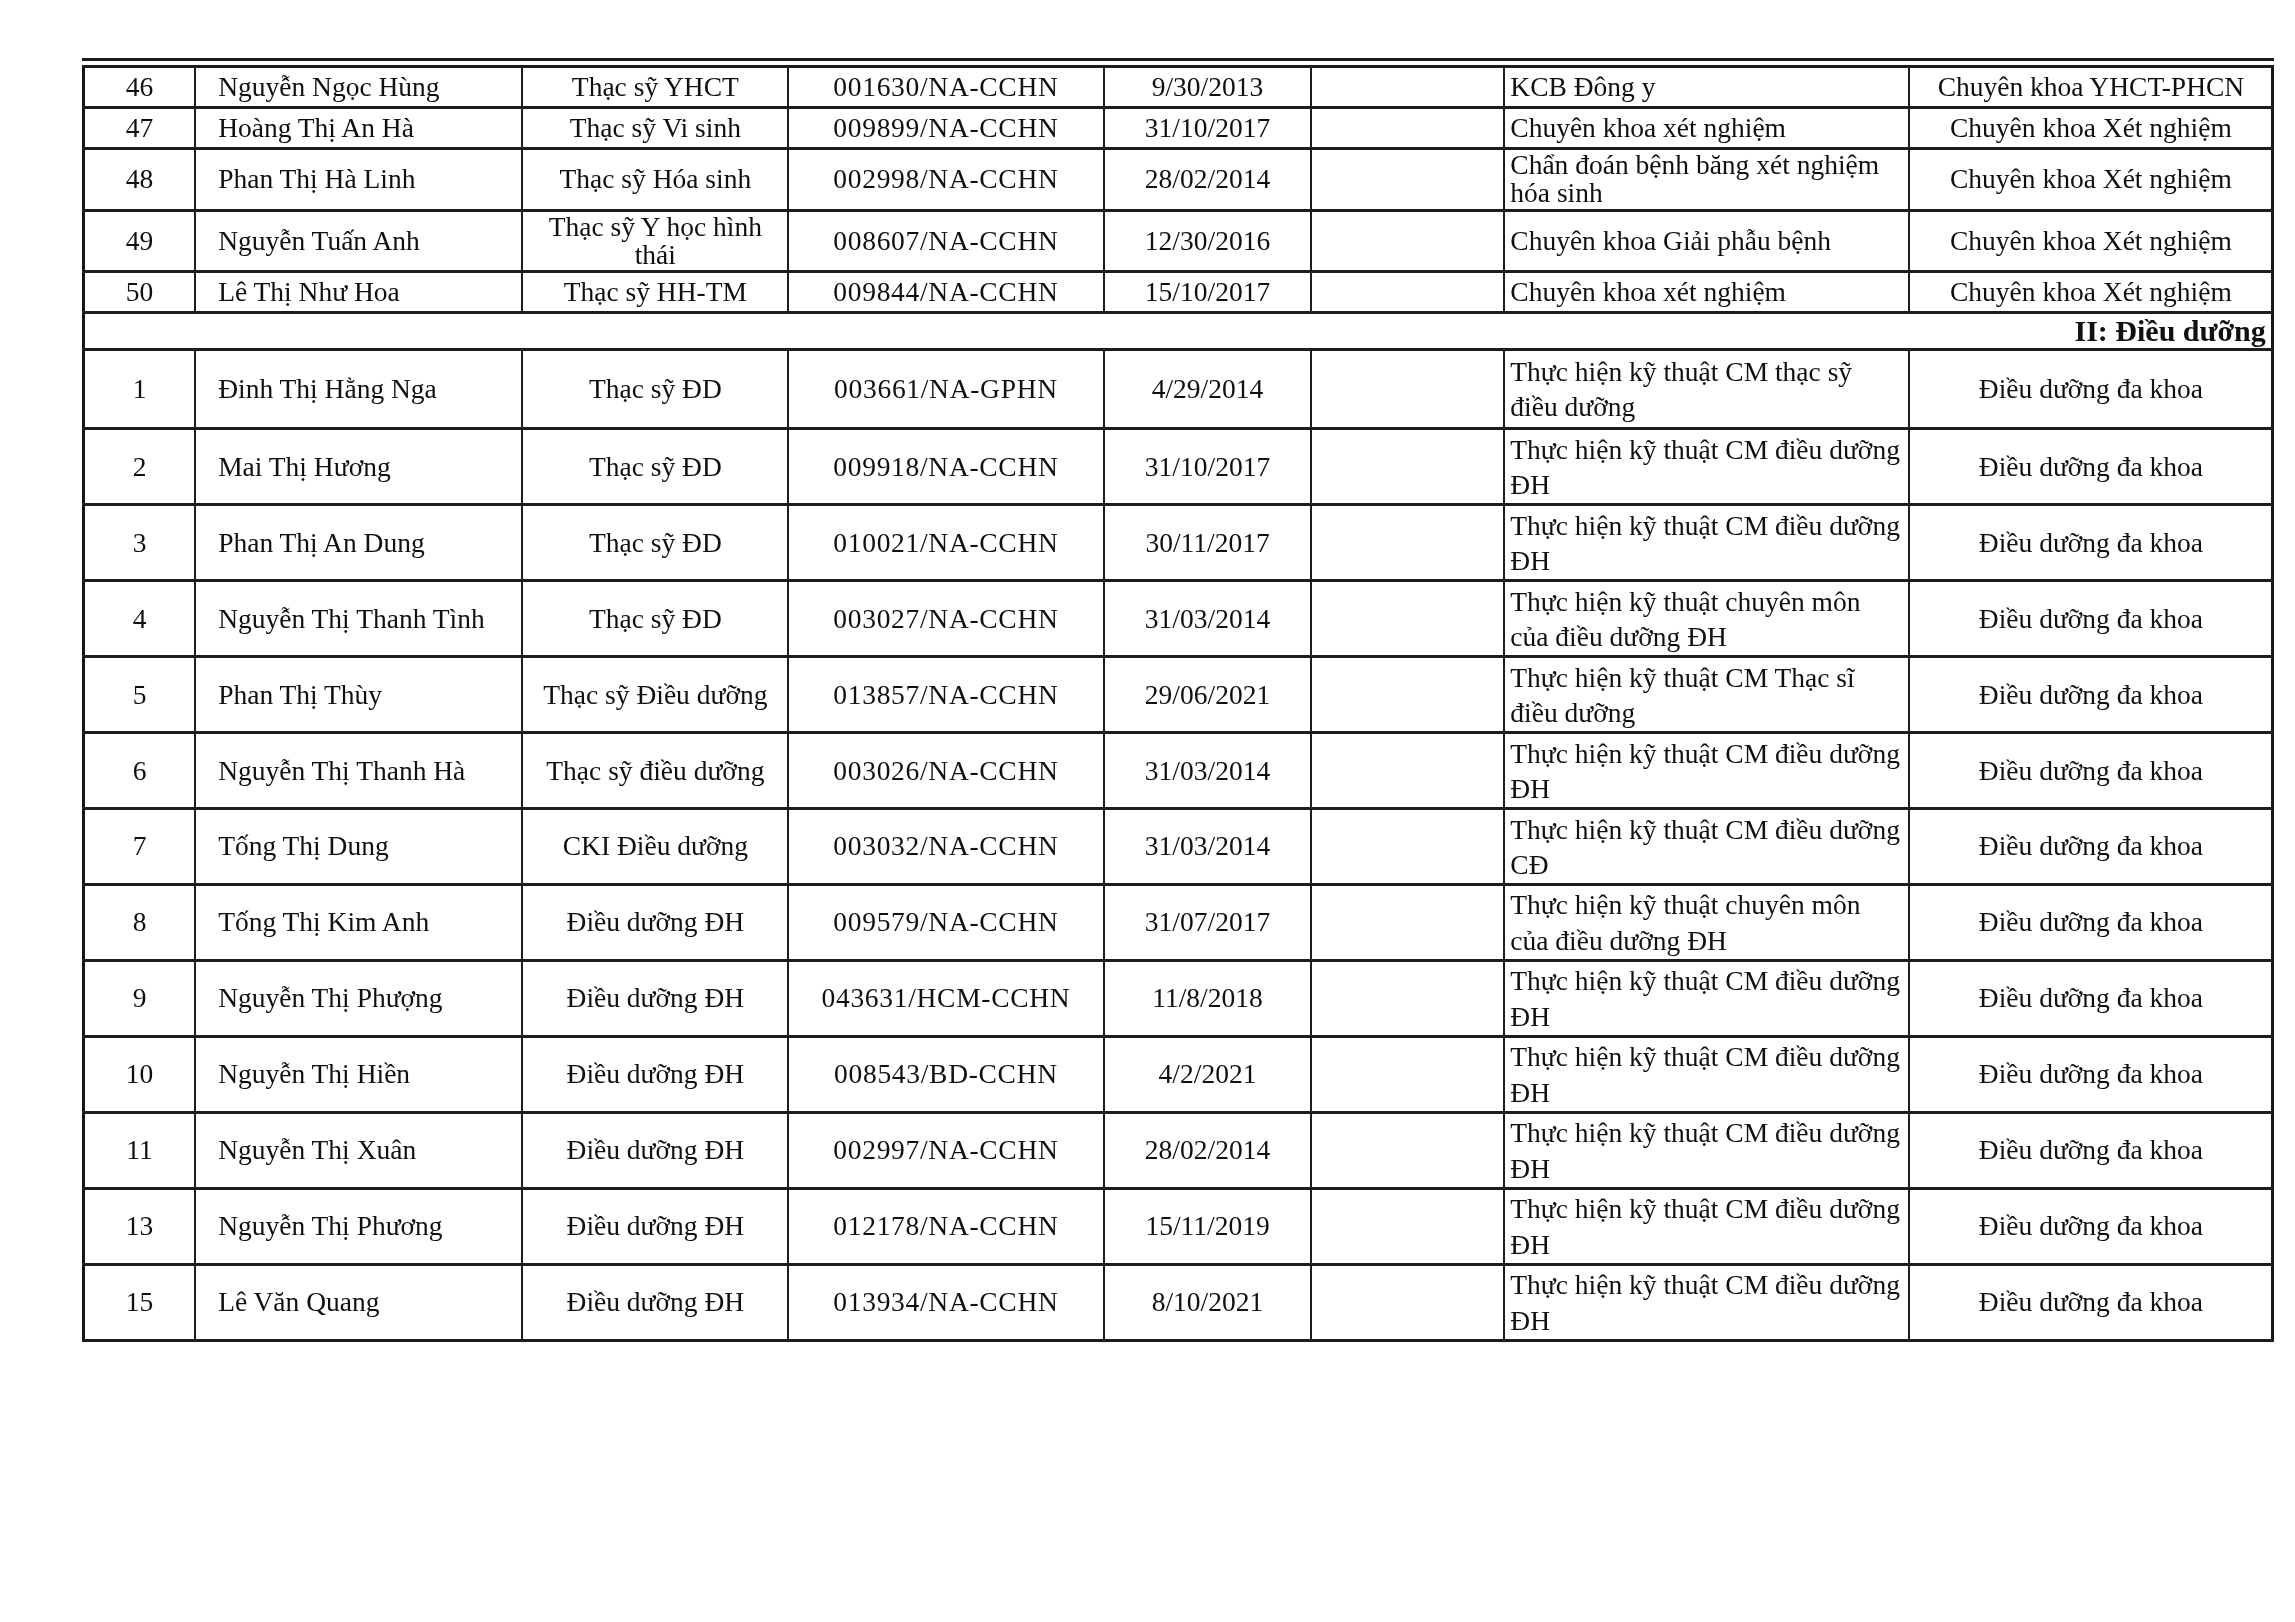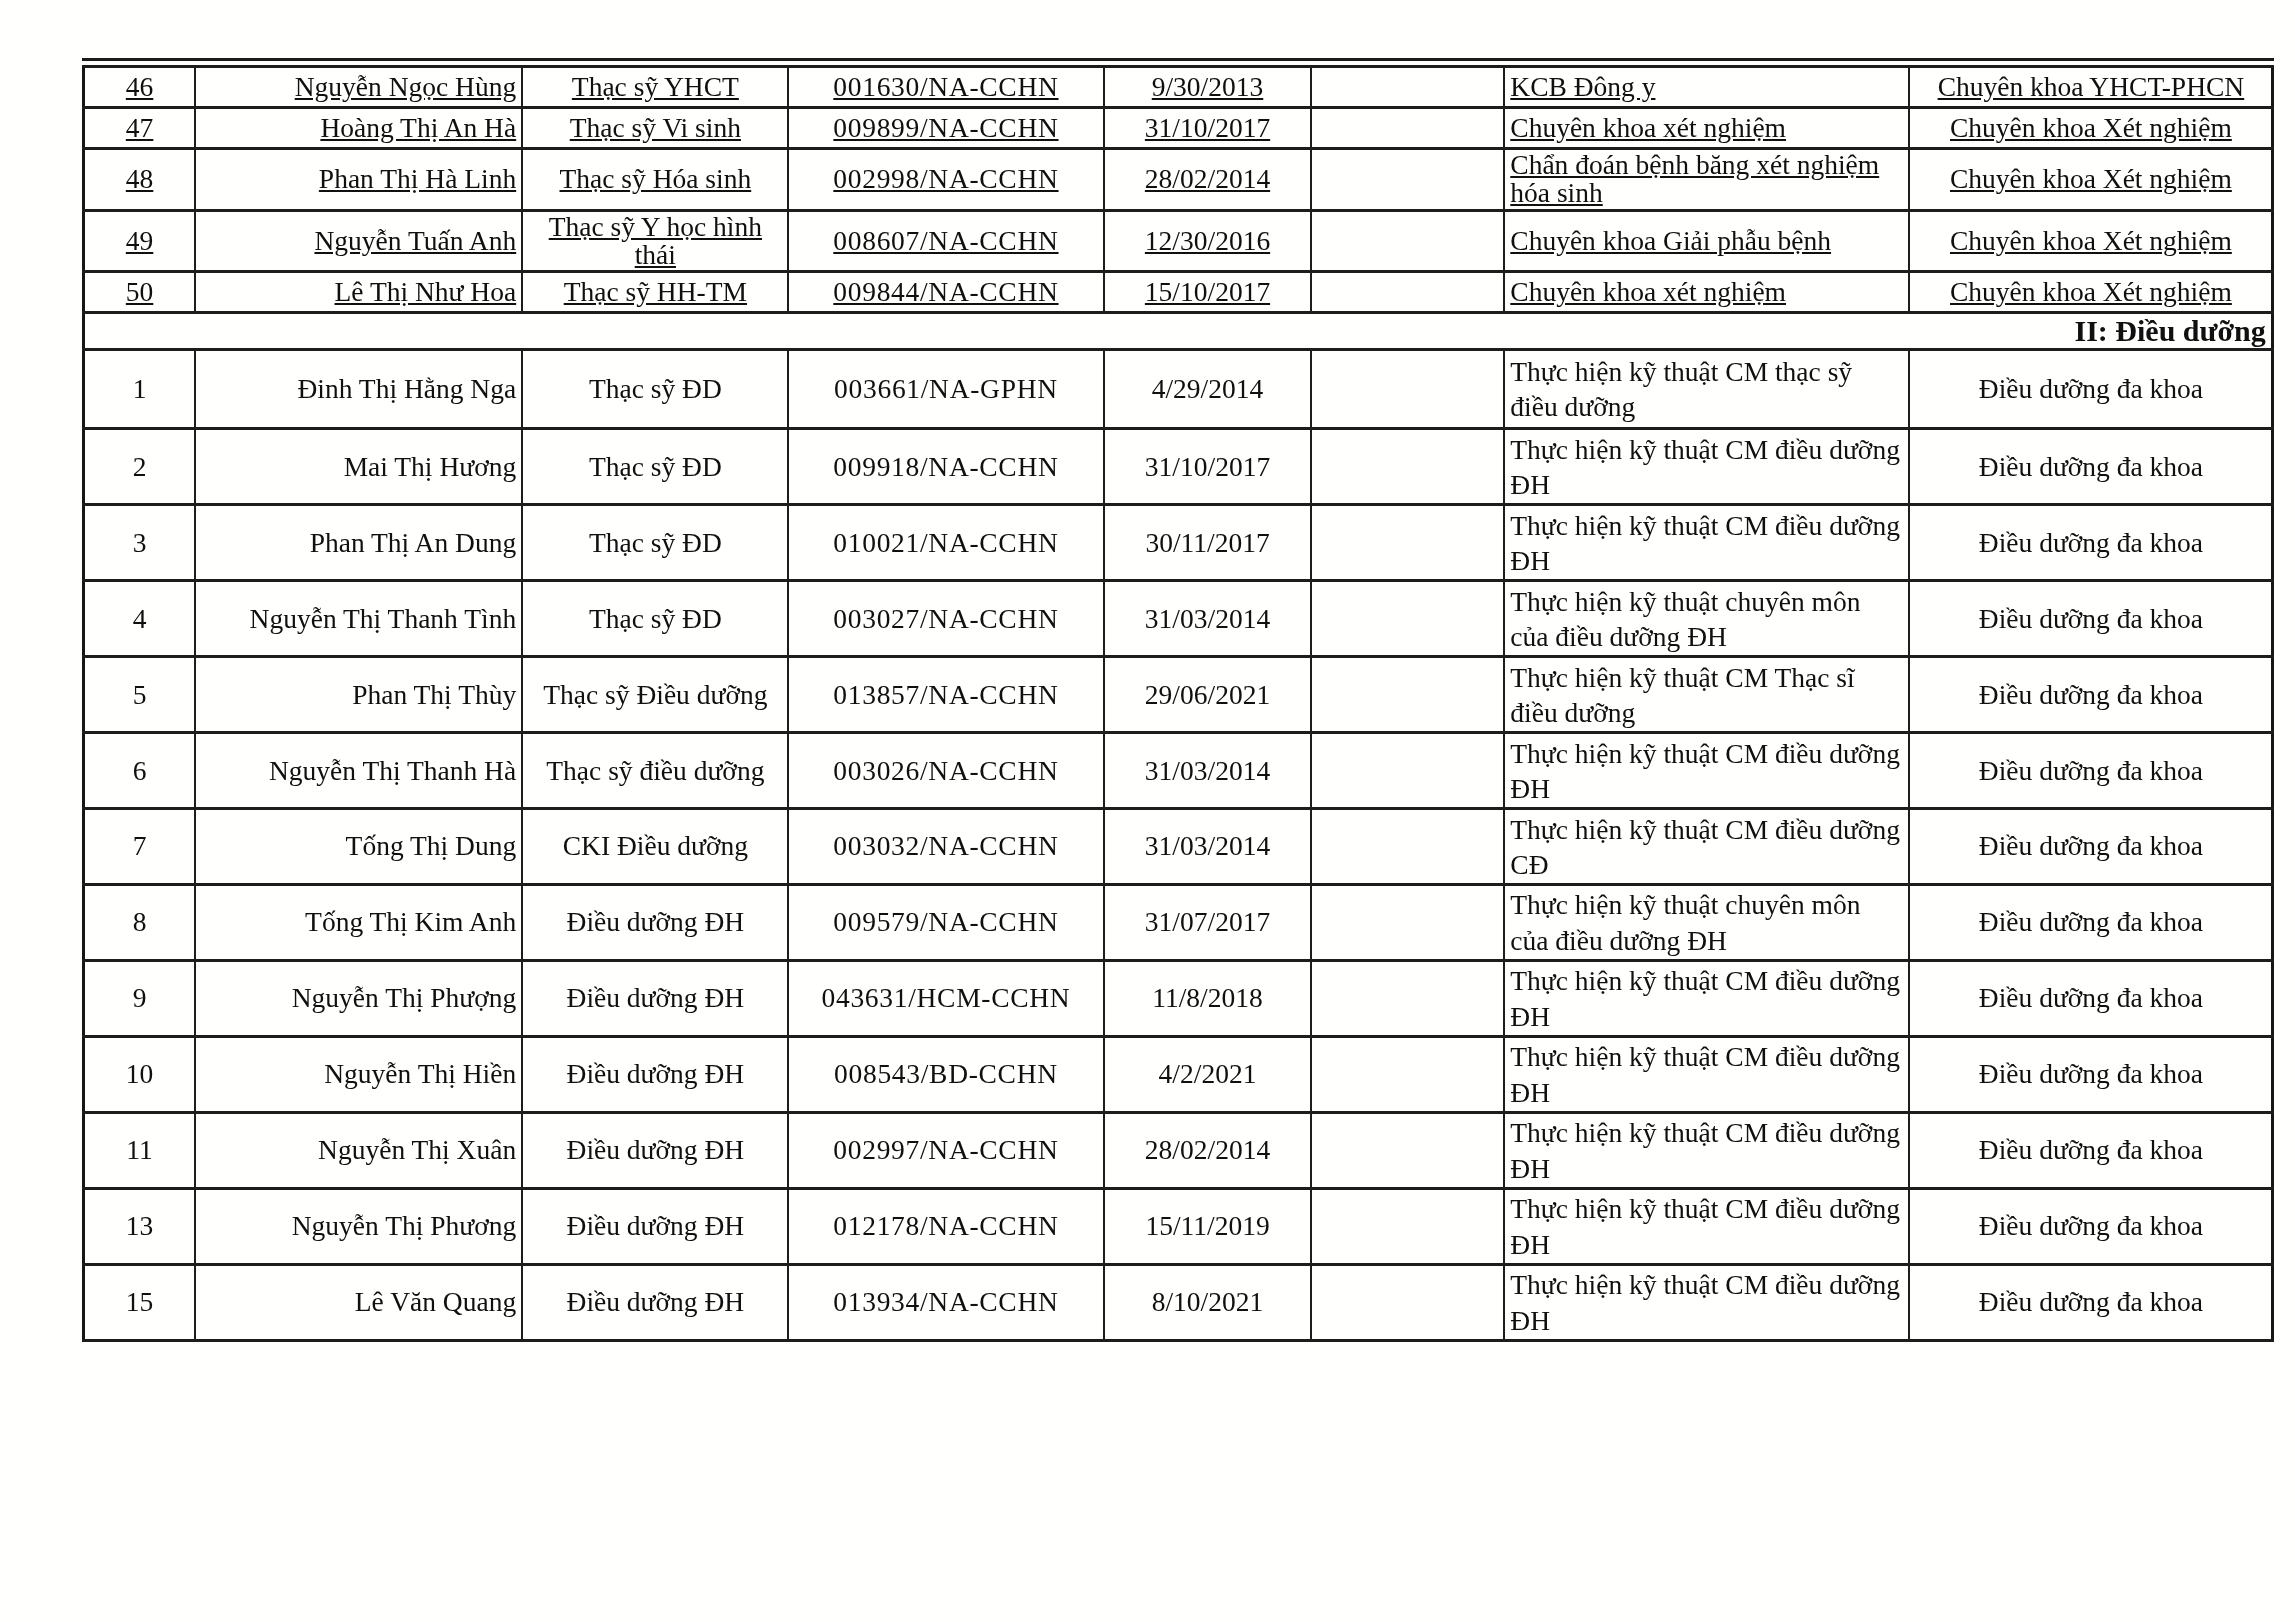--- a/index.html
+++ b/index.html
@@ -49,30 +49,30 @@
   col.w-no   { width: 5.1%;  }
   col.w-name { width: 14.95%;}
   col.w-deg  { width: 12.15%;}
   col.w-cert { width: 14.4%; }
   col.w-date { width: 9.5%;  }
   col.w-gap  { width: 8.8%;  }
   col.w-scope{ width: 18.5%; }
   col.w-cat  { width: 16.6%; }
 
   .c-no    { text-align: center; }
-  .c-name  { text-align: right; padding-left: 13px; }
+  .c-name  { text-align: left; padding-left: 22px; }
   .c-deg   { text-align: center; }
   .c-cert  { text-align: center; letter-spacing: 0.7px; }
   .c-date  { text-align: center; }
   .c-gap   { }
   .c-scope { text-align: left; line-height: 1.28; }
   .c-cat   { text-align: center; padding-left: 6px; }
 
   
-  tbody.tb-s1 td { line-height: 1.02; text-decoration: underline; }
+  tbody.tb-s1 td { line-height: 1.02; }
   tr.h62  { height: 41px; }
   tr.h70  { height: 46px; }
   tr.h80  { height: 52px; }
   tr.h56  { height: 37px; }
   tr.h120 { height: 79px; }
   tr.h113 { height: 74px; }
 
   tr.sec-row td.sec-cell {
     text-align: right;
     font-weight: bold;

